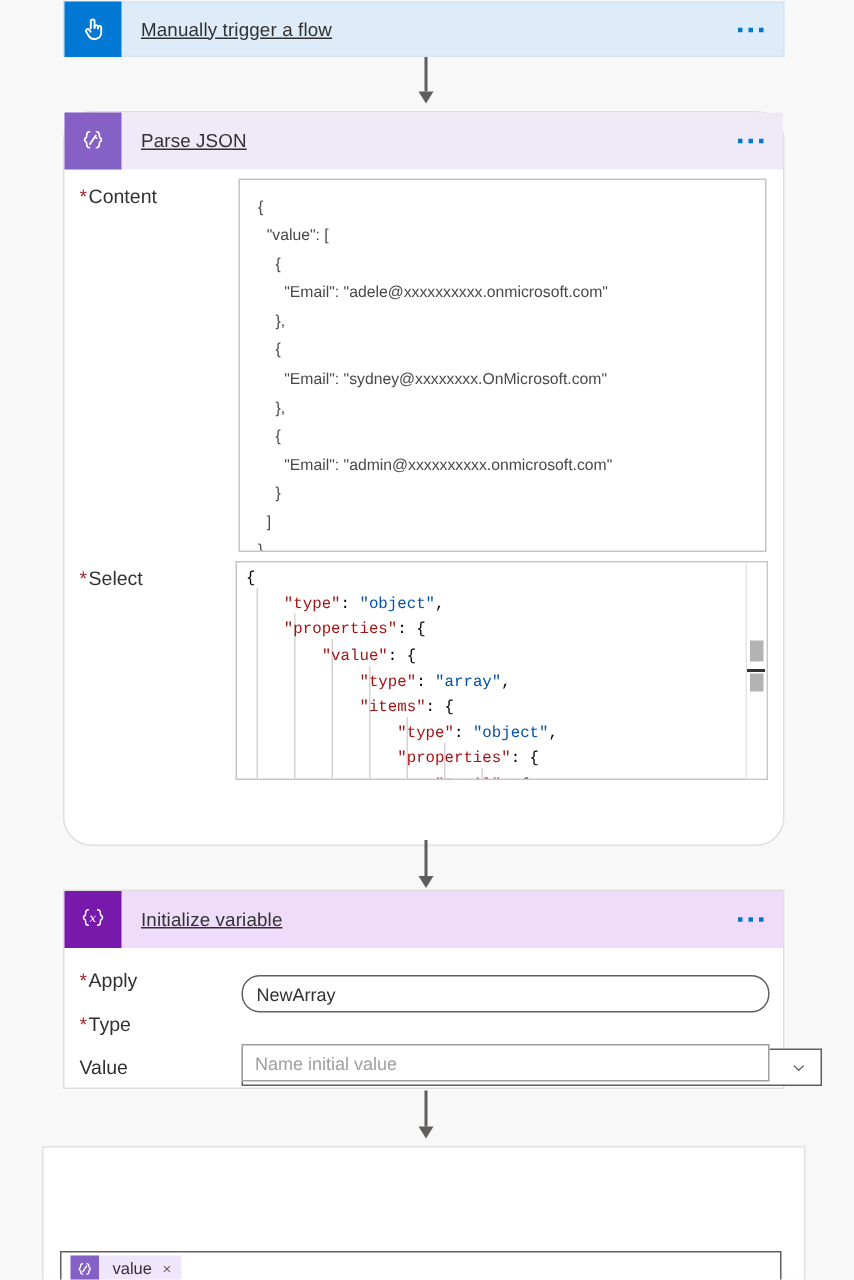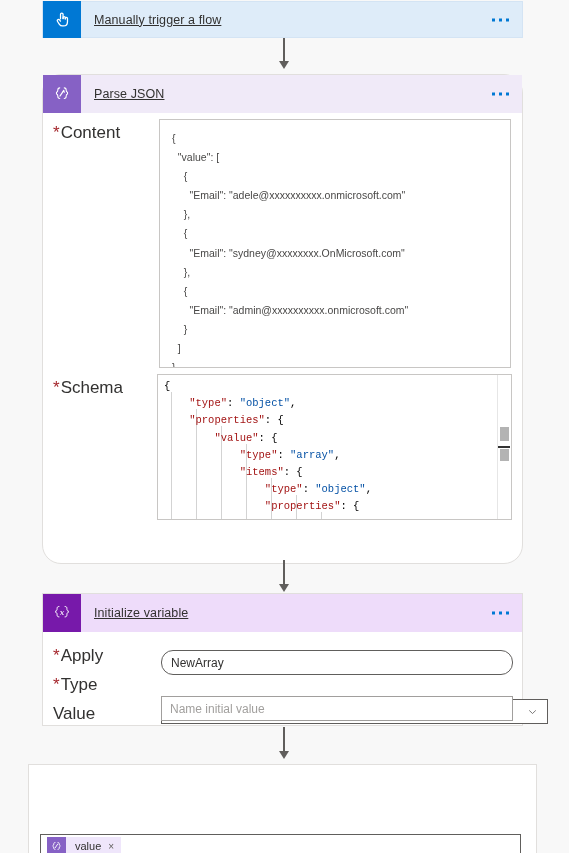--- a/index.html
+++ b/index.html
@@ -65,21 +65,21 @@
   }
   .connector .head{
     width:0;height:0;
     border-left:5.5px solid transparent;
     border-right:5.5px solid transparent;
     border-top:8px solid #605e5c;
   }
 
   
   .field-label{
-    font-size:17px;
+    font-size:13px;
     color:#323130;
     white-space:nowrap;
     text-align:center;
   }
   .req{color:#a4262c;margin-right:1px;}
 
   .txt-input{
     border:1px solid #605e5c;
     background:#fff;
     box-sizing:border-box;
@@ -249,21 +249,21 @@
     {
       "Email": "sydney@xxxxxxxx.OnMicrosoft.com"
     },
     {
       "Email": "admin@xxxxxxxxxx.onmicrosoft.com"
     }
   ]
 }</div>
 
   <div class="field-label" style="position:absolute;left:10px;top:303px;">
-    <span class="req">*</span><span>Schema</span>
+    <span class="req">*</span><span>Select</span>
   </div>
 
   <div class="schema-box" style="left:114px;top:299px;width:355px;height:146px;">
     <div class="guides">
       <i style="left:13px;top:17px;height:129px;"></i>
       <i style="left:38px;top:34px;height:112px;"></i>
       <i style="left:63px;top:51px;height:95px;"></i>
       <i style="left:88px;top:69px;height:77px;"></i>
       <i style="left:113px;top:103px;height:43px;"></i>
       <i style="left:138px;top:120px;height:26px;"></i>

